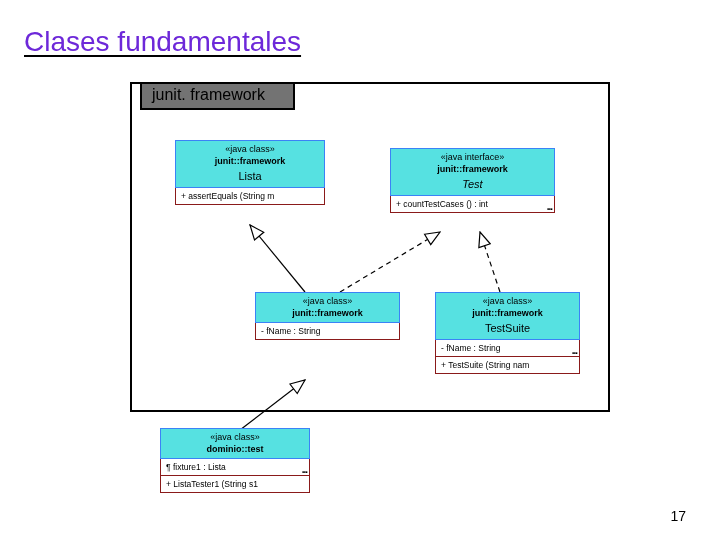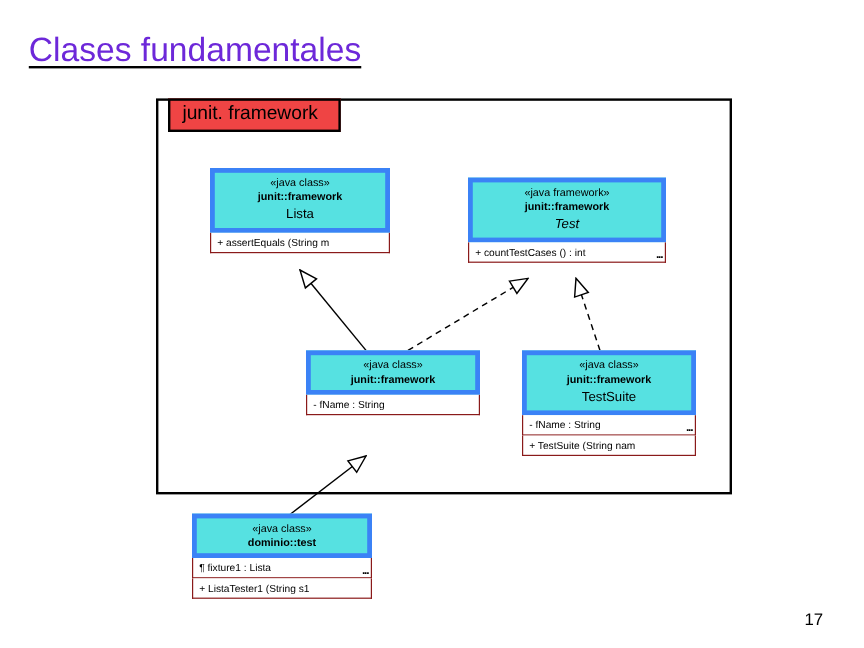--- a/index.html
+++ b/index.html
@@ -29,38 +29,38 @@
     top: 82px;
     width: 480px;
     height: 330px;
     border: 2px solid #000;
   }
   .package-tab {
     position: absolute;
     left: 140px;
     top: 82px;
     height: 28px;
-    padding: 2px 17px 0 10px;
+    padding: 2px 28px 0 10px;
     border: 2px solid #000;
-    background: #ef4444;
+    background: #737373;
     font-size: 16px;
     font-family: Verdana, sans-serif;
     z-index: 5;
   }
   .uml-class {
     position: absolute;
     display: flex;
     flex-direction: column;
     font-size: 9px;
     z-index: 3;
     background: #fff;
   }
   .uml-class .head {
     background: #56e1e1;
-    border: 4px solid #3b82f6;
+    border: 1px solid #3b82f6;
     text-align: center;
     padding: 3px 4px;
     line-height: 1.3;
   }
   .uml-class .name {
     font-size: 11px;
     font-weight: normal;
     margin-top: 2px;
   }
   .uml-class .italic { font-style: italic; }
@@ -129,21 +129,21 @@
     <span class="pkg">junit::framework</span>
     <div class="name">Lista</div>
   </div>
   <div class="compartment">
     <span>+ assertEquals (String m</span>
   </div>
 </div>
 
 <div class="uml-class" style="left:390px; top:148px; width:165px;">
   <div class="head">
-    <span class="stereo">«java framework»</span>
+    <span class="stereo">«java interface»</span>
     <span class="pkg">junit::framework</span>
     <div class="name italic">Test</div>
   </div>
   <div class="compartment">
     <span>+ countTestCases () : int</span>
     <span class="ellipsis">...</span>
   </div>
 </div>
 
 <div class="uml-class" style="left:255px; top:292px; width:145px;">

